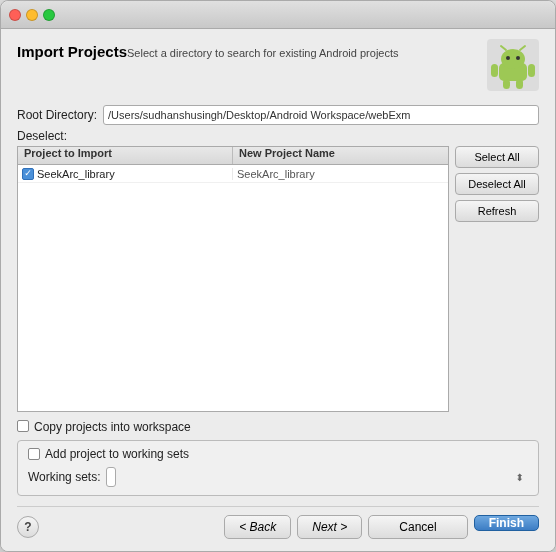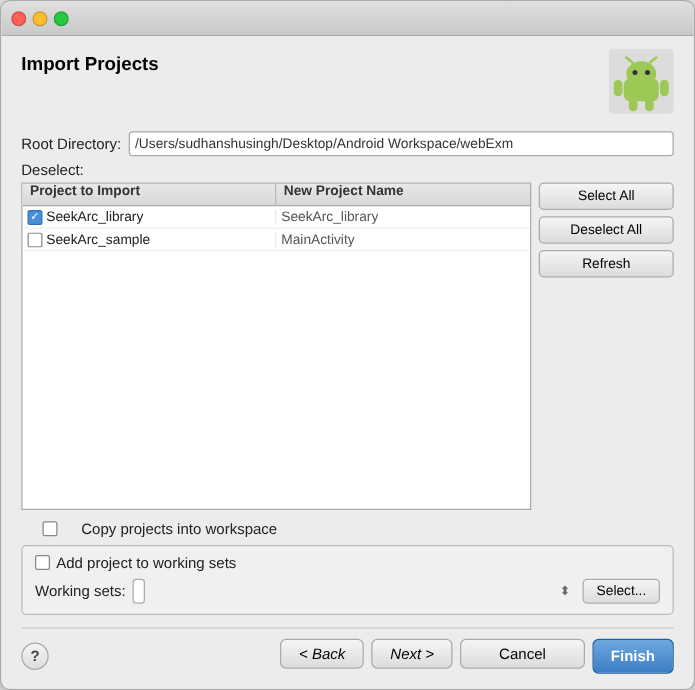--- a/index.html
+++ b/index.html
@@ -243,38 +243,36 @@
 
     
     .table-buttons {
       display: flex;
       flex-direction: column;
       gap: 5px;
       flex-shrink: 0;
     }
 
     .action-btn {
-      width: 108px;
+      width: 84px;
       height: 22px;
       background: linear-gradient(to bottom, #f5f5f5, #dcdcdc);
       border: 1px solid #aaa;
       border-radius: 4px;
       font-size: 11px;
       cursor: pointer;
       text-align: center;
     }
 
     
     .copy-row {
       display: flex;
-      align-items: center;
-      gap: 19px;
+      gap: 5px;
       margin-top: 8px;
       margin-bottom: 6px;
-      margin-left: 17px;
     }
 
     
     .working-sets-section {
       border: 1px solid #bbb;
       border-radius: 4px;
       background: #f0f0f0;
       padding: 6px 10px 8px 10px;
       margin-bottom: 10px;
     }
@@ -396,21 +394,21 @@
       height: 24px;
       padding: 0 30px;
       background: linear-gradient(to bottom, #f5f5f5, #dcdcdc);
       border: 1px solid #aaa;
       border-radius: 5px;
       font-size: 12px;
       cursor: pointer;
     }
 
     .finish-btn {
-      height: 28px;
+      height: 16px;
       padding: 0 14px;
       background: linear-gradient(to bottom, #6ea8e0, #3c7dc4);
       border: 1px solid #2060a0;
       border-radius: 5px;
       font-size: 12px;
       font-weight: bold;
       color: #fff;
       cursor: pointer;
     }
   </style>
@@ -425,20 +423,21 @@
       <div class="traffic-light tl-minimize"></div>
       <div class="traffic-light tl-maximize"></div>
     </div>
   </div>
 
   <div class="content">
 
     <div class="header">
       <div class="header-text">
         <div class="header-title">Import Projects</div>
+        <div class="header-subtitle">Select a directory to search for existing Android projects</div>
       </div>
 
       <svg class="android-logo" viewBox="0 0 52 52">
         <rect width="52" height="52" rx="4" fill="#888" opacity="0.15"></rect>
 
         <rect x="12" y="24" width="28" height="18" rx="5" fill="#9DC855"></rect>
 
         <ellipse cx="26" cy="20" rx="12" ry="10" fill="#9DC855"></ellipse>
 
         <circle cx="21" cy="19" r="2" fill="#333"></circle>
@@ -474,29 +473,20 @@
           <div class="table-row">
             <div class="table-cell">
               <div class="checkbox checked"></div>
               <span>SeekArc_library</span>
             </div>
             <div class="table-cell">
               <span>SeekArc_library</span>
             </div>
           </div>
 
-          <div class="table-row">
-            <div class="table-cell">
-              <div class="checkbox"></div>
-              <span>SeekArc_sample</span>
-            </div>
-            <div class="table-cell">
-              <span>MainActivity</span>
-            </div>
-          </div>
 
         </div>
       </div>
 
       <div class="table-buttons">
         <button class="action-btn">Select All</button>
         <button class="action-btn">Deselect All</button>
         <button class="action-btn">Refresh</button>
       </div>
 
@@ -514,21 +504,20 @@
         <span>Add project to working sets</span>
       </div>
 
       <div class="ws-row">
         <span class="ws-label">Working sets:</span>
         <div class="ws-select-wrapper">
           <select class="ws-select">
             <option value=""></option>
           </select>
         </div>
-        <button class="select-btn">Select...</button>
       </div>
     </div>
 
     <div class="bottom-bar">
       <div class="bottom-left">
         <button class="help-btn">?</button>
       </div>
       <div class="bottom-buttons">
         <button class="nav-btn">&lt; Back</button>
         <button class="nav-btn">Next &gt;</button>

